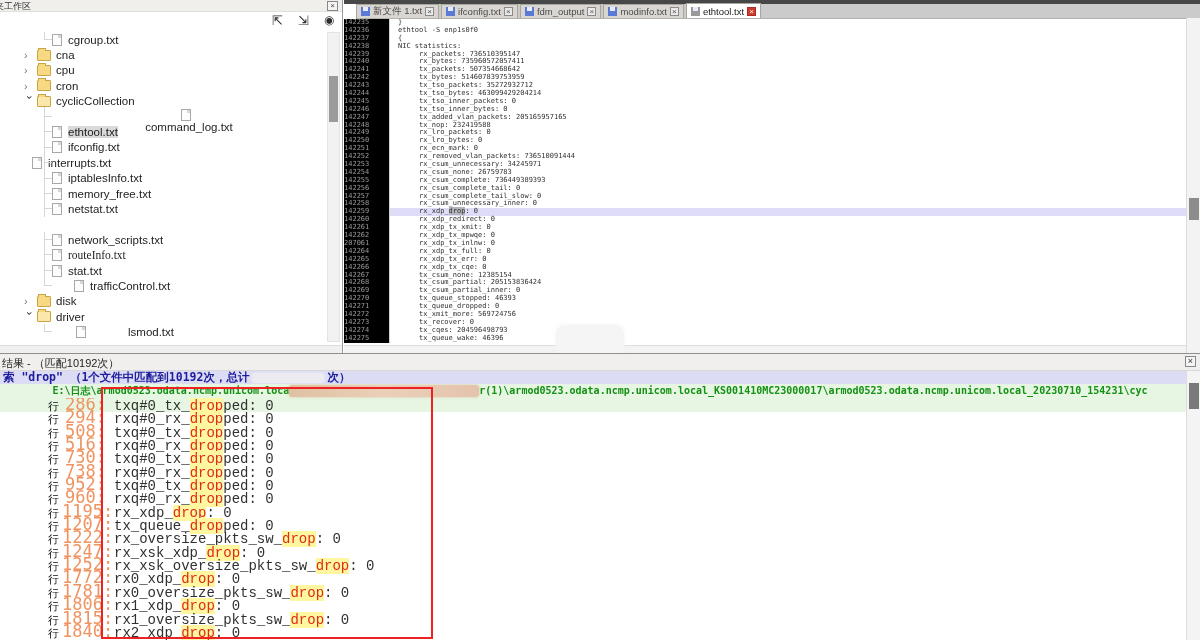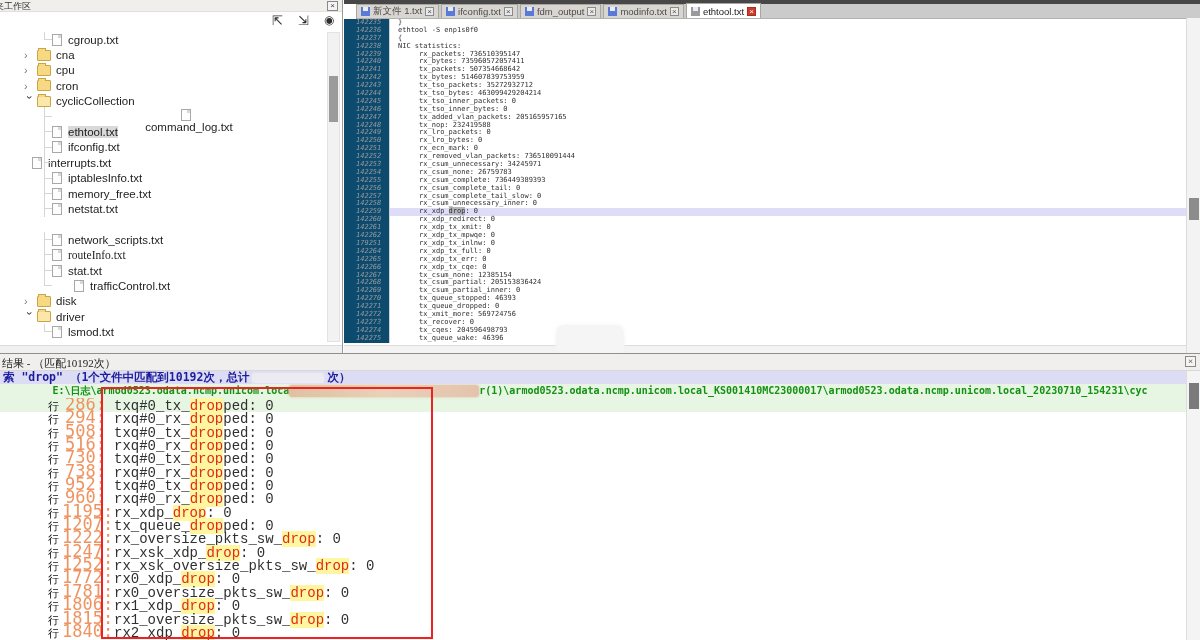--- a/index.html
+++ b/index.html
@@ -39,32 +39,32 @@
   #tabStrip { position:absolute; left:12px; top:4px; right:0; height:15px; background:#cbcbcb; border-bottom:1px solid #b2b2b2; display:flex; align-items:flex-end; }
   .tab { display:flex; align-items:center; height:14px; padding:0 4px; margin-right:2px; background:#d9d6d1; border:1px solid #a9a6a0; border-bottom:none; font-size:9.5px; color:#4c4c4c; white-space:nowrap; }
   .tab.active { background:#fff; color:#1a1a1a; height:15px; }
   .disk { width:9px; height:9px; background:#5b79d6; margin-right:3px; position:relative; flex:0 0 auto; }
   .disk::before { content:""; position:absolute; left:2px; top:0; width:5px; height:4px; background:#e8ecf8; }
   .disk.disk-a { background:#9a9a9a; }
   .tx { width:9px; height:9px; margin-left:3px; border:1px solid #8a8a8a; background:#e9e9e9; color:#555; font-size:8px; line-height:7px; text-align:center; flex:0 0 auto; }
   .tx.tx-a { background:#d03a2c; border-color:#a52f24; color:#fff; }
   #edBody { position:absolute; left:0; top:19px; right:14px; bottom:8px; overflow:hidden; background:#fff; }
   .eline { display:flex; height:7.9px; line-height:7.9px; font-family:"DejaVu Sans Mono", monospace; font-size:7px; }
-  .lnum { flex:0 0 46px; background:#0c4a6e; border-right:1px solid #cfcfcf; color:#9a9a9a; padding-left:12px;font-style:italic; }
+  .lnum { flex:0 0 46px; background:#000000; border-right:1px solid #cfcfcf; color:#9a9a9a; padding-left:0; }
   .ltxt { flex:1; color:#303030; white-space:pre; padding-left:8px; }
   .eline.cur .ltxt { background:#dedcf6; }
   .esel { background:#b4b4bc; }
   #edVScroll { position:absolute; right:0; top:18px; width:14px; height:335px; background:#f3f3f3; border-left:1px solid #dcdcdc; }
   #edVThumb { position:absolute; left:2px; top:180px; width:10px; height:22px; background:#8c8c8c; }
   #edHScroll { position:absolute; left:0; bottom:0; right:14px; height:8px; background:#f3f3f3; border-top:1px solid #dcdcdc; }
   #edBlur { position:absolute; left:212px; top:325px; width:68px; height:30px; background:rgba(244,244,244,0.95); border-radius:8px; box-shadow:0 0 5px rgba(244,244,244,0.95); }
 
   
   #resPanel { position:absolute; left:0; top:353px; width:1200px; height:287px; background:#fff; border-top:1px solid #8f8f8f; overflow:hidden; }
-  #resTitlebar { position:relative; height:17px; background:#f0efed; border-bottom:1px solid #d8d8d8;font-family:Liberation Serif, serif; }
+  #resTitlebar { position:relative; height:17px; background:#f0efed; border-bottom:1px solid #d8d8d8; }
   #resTitle { position:absolute; left:2px; top:2px; font-size:11px; color:#1c1c1c; }
   #resClose { position:absolute; right:4px; top:2px; width:11px; height:11px; border:1px solid #888; background:#f4f4f4; font-size:9px; line-height:9px; text-align:center; color:#333; }
   #resSummary { height:13px; background:#dcdcf4; font-family:"DejaVu Sans Mono", monospace; font-weight:bold; font-size:11.5px; line-height:13px; color:#1c1c9c; padding-left:3px; white-space:nowrap; overflow:hidden; }
   .blurS { display:inline-block; width:72px; height:10px; background:#ecebf2; border-radius:3px; box-shadow:0 0 3px #ecebf2; vertical-align:middle; margin:0 3px; }
   #resPath { height:28px; background:#e6f6e2; font-family:"DejaVu Sans Mono", monospace; font-weight:bold; font-size:10px; line-height:14px; color:#149114; white-space:nowrap; overflow:hidden;text-align:center; }
   .blurP { display:inline-block; width:190px; height:12px; background:linear-gradient(90deg,#dfc1a2,#ead0b8,#e4c3ad); border-radius:3px; box-shadow:0 0 3px #dfc1a2; vertical-align:middle; }
   #resRows { position:absolute; left:0; top:44px; right:14px; bottom:0; overflow:hidden; }
   .rrow { height:13.35px; line-height:13.35px; white-space:nowrap; }
   .rl { display:inline-block; margin-left:48px; width:14px; font-size:11px; color:#111; }
   .rn { display:inline-block; width:44px; text-align:right; font-family:"DejaVu Sans Mono", monospace; font-size:17px; color:#ef9360; }
@@ -165,21 +165,21 @@
         <div class="trow" style="padding-left: 24px;">
           <span class="chev">›</span>
           <span class="ficon"></span>
           <span class="tlabel">disk</span>
         </div>
         <div class="trow" style="padding-left: 24px;">
           <span class="chev exp">›</span>
           <span class="ficon open"></span>
           <span class="tlabel">driver</span>
         </div>
-        <div class="trow stub" style="padding-left: 52px;">
+        <div class="trow stub" style="padding-left: 76px; gap: 36px;">
           <span class="dicon"></span>
           <span class="tlabel">lsmod.txt</span>
         </div>
       </div>
     <div id="treeScroll">
       <div id="treeThumb"></div>
     </div>
     <div id="wsHScroll"></div>
   </div>
 
@@ -319,21 +319,21 @@
         </div>
         <div class="eline">
           <span class="lnum">142261</span>
           <span class="ltxt">     rx_xdp_tx_xmit: 0</span>
         </div>
         <div class="eline">
           <span class="lnum">142262</span>
           <span class="ltxt">     rx_xdp_tx_mpwqe: 0</span>
         </div>
         <div class="eline">
-          <span class="lnum">179251</span>
+          <span class="lnum">207061</span>
           <span class="ltxt">     rx_xdp_tx_inlnw: 0</span>
         </div>
         <div class="eline">
           <span class="lnum">142264</span>
           <span class="ltxt">     rx_xdp_tx_full: 0</span>
         </div>
         <div class="eline">
           <span class="lnum">142265</span>
           <span class="ltxt">     rx_xdp_tx_err: 0</span>
         </div>

